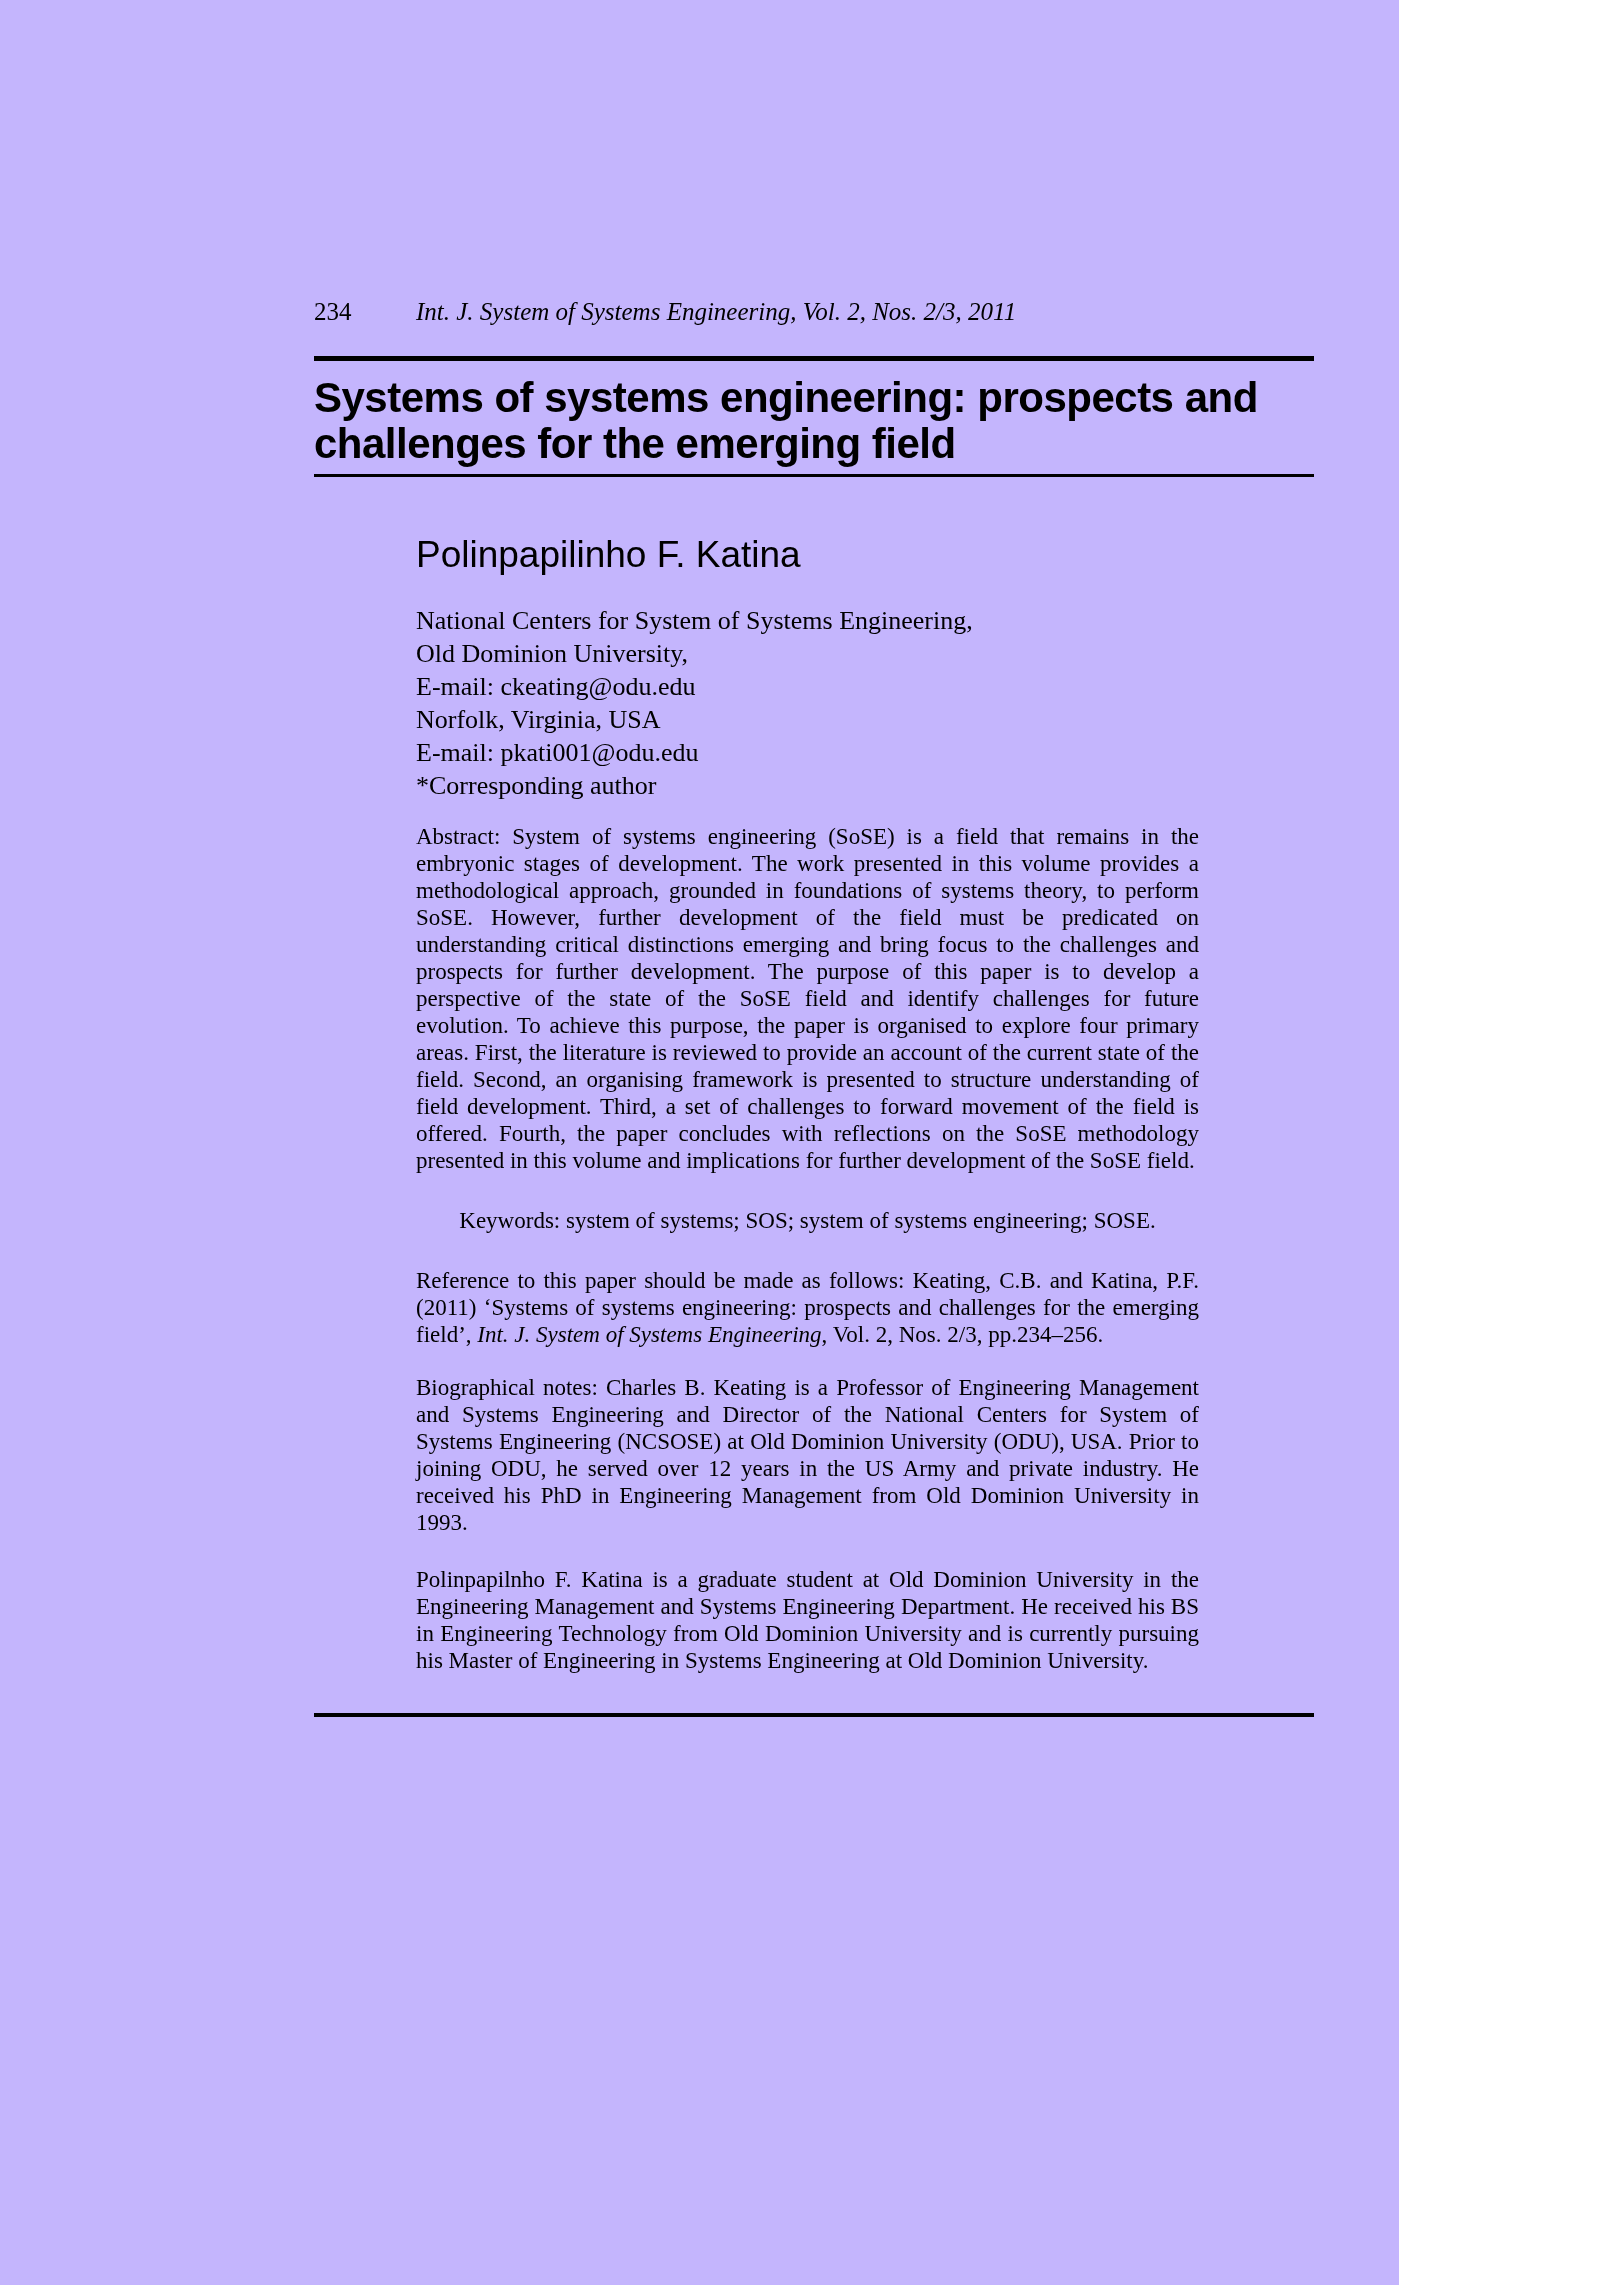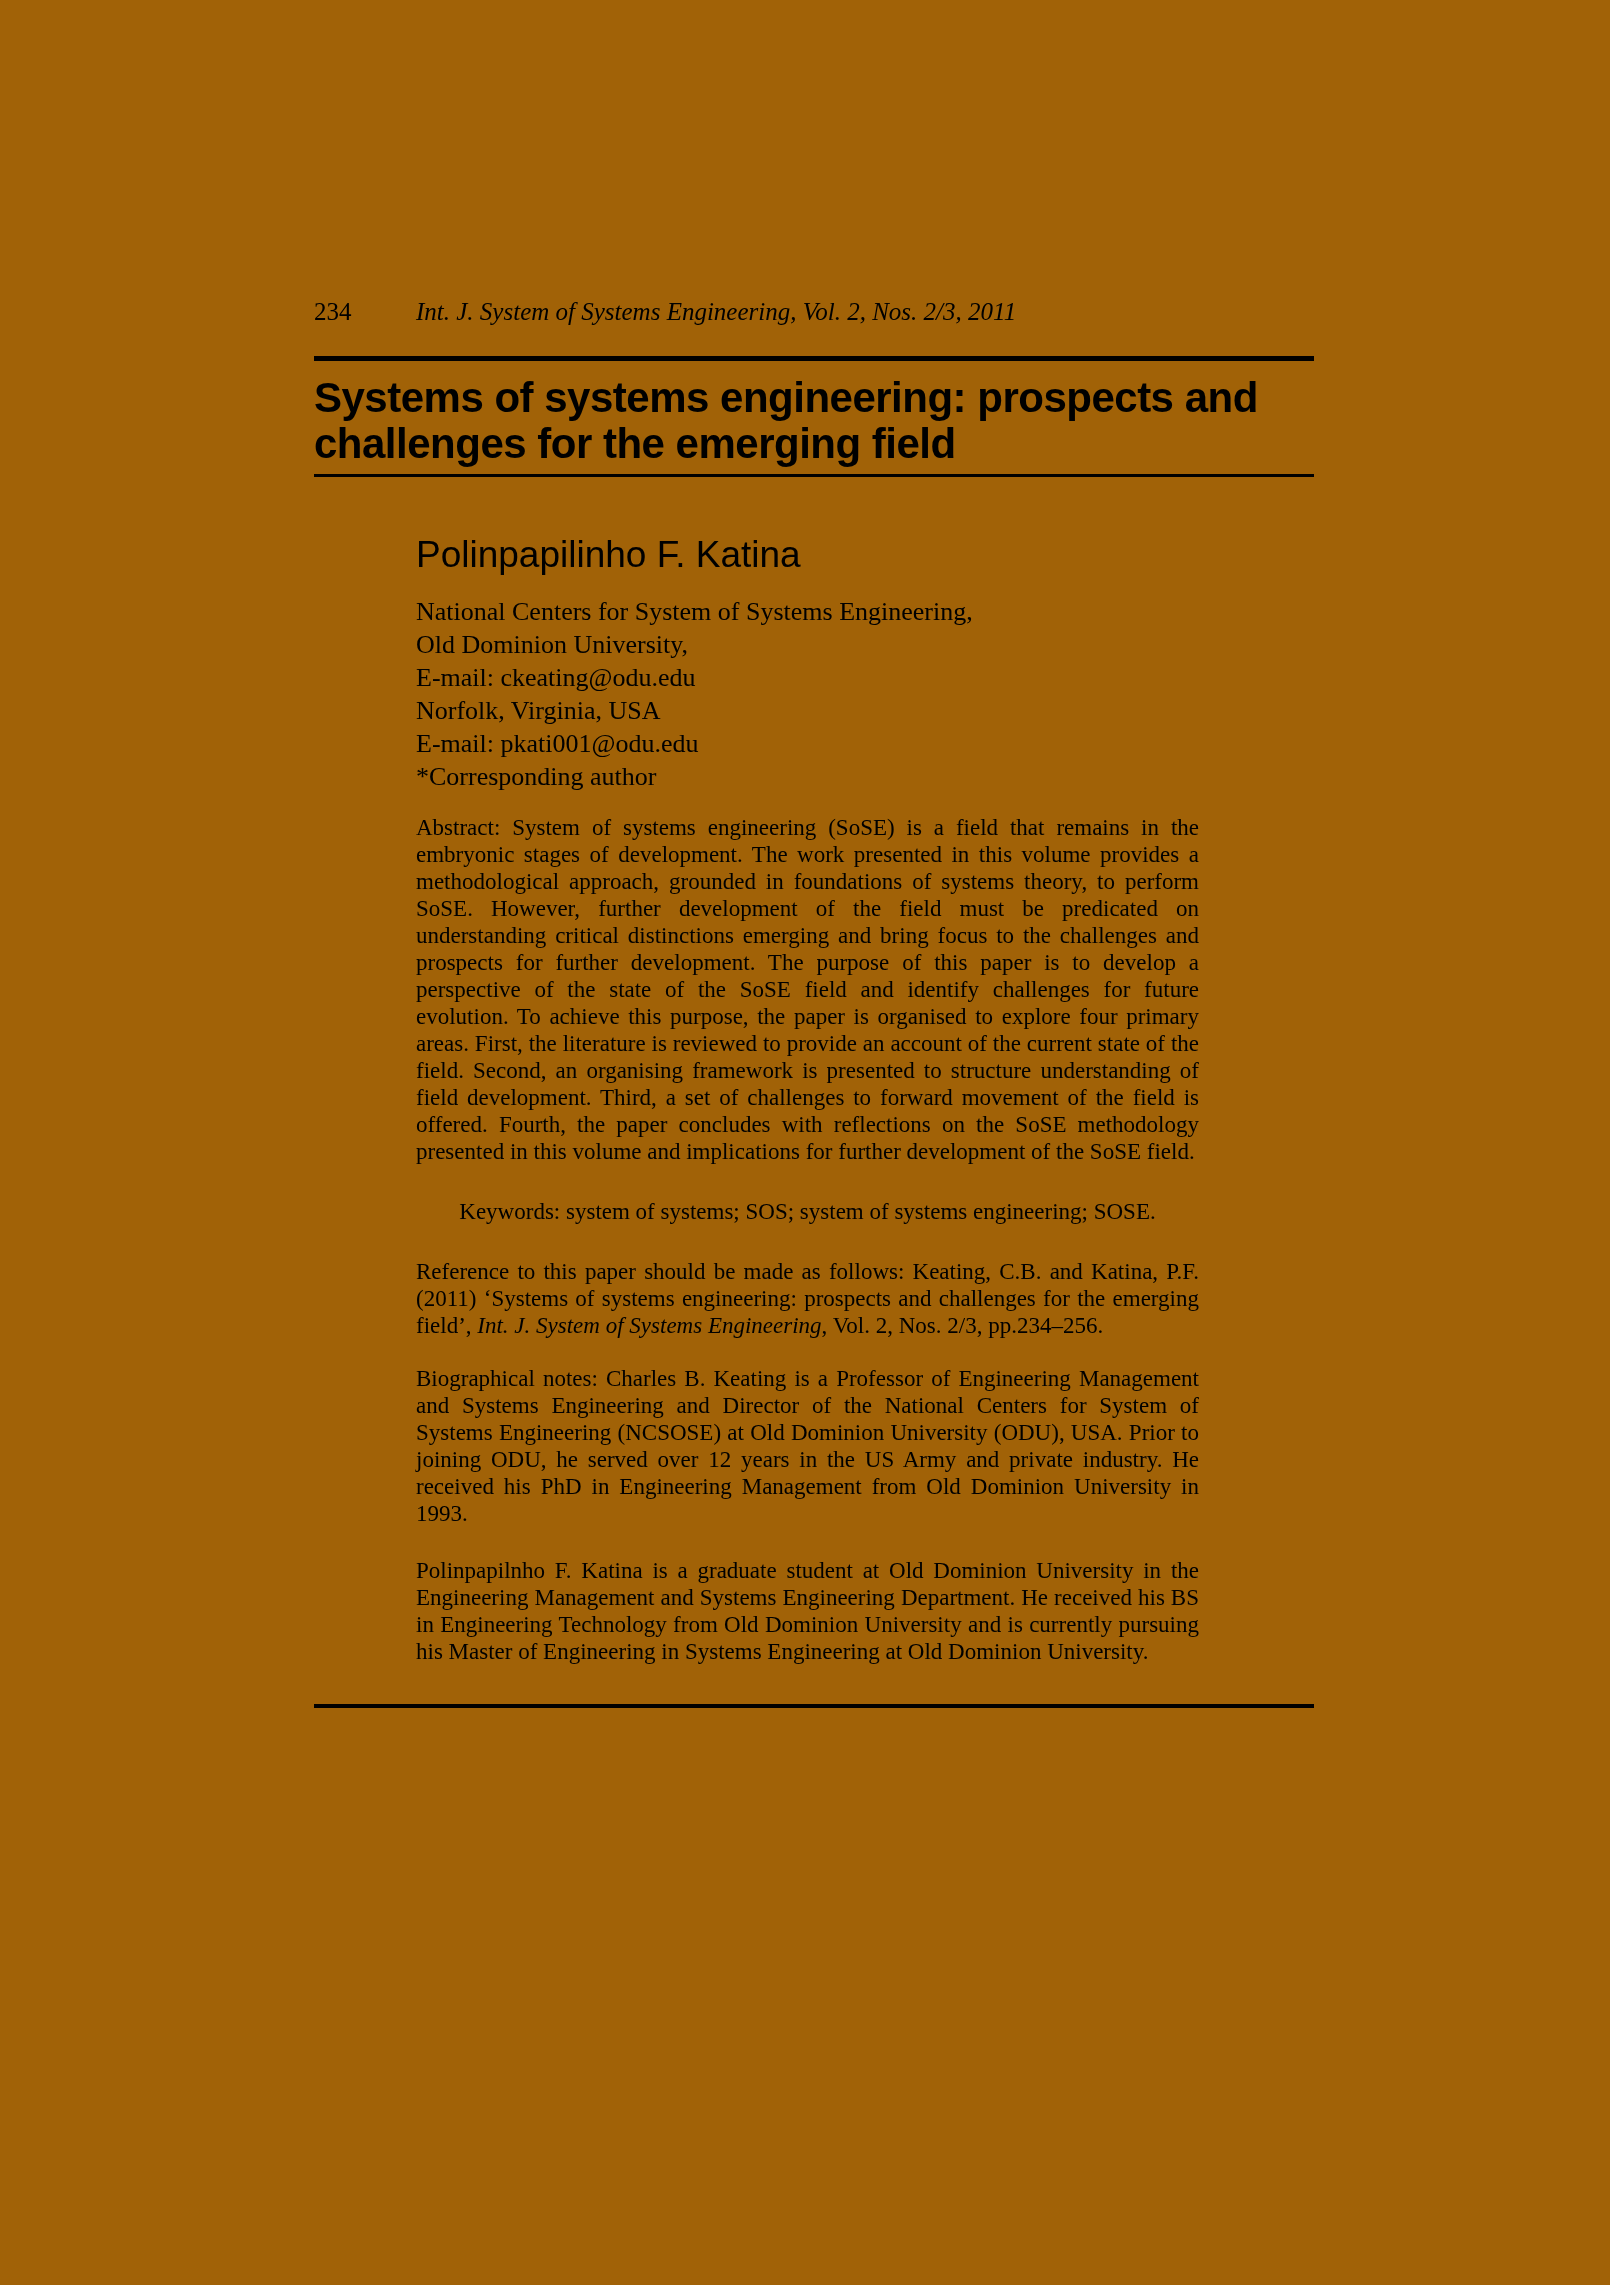--- a/index.html
+++ b/index.html
@@ -1,20 +1,20 @@
 <!DOCTYPE html>
 <html style="font-size:14.5px"><head>
 <meta charset="utf-8">
 <style>
   html, body { margin: 0; padding: 0; background: #ffffff; }
   .page {
     position: relative;
-    width: 1610px;
+    width: 1399px;
     height: 2285px;
-    background: #a16207;
+    background: #c4b5fd;
     color: #000000;
     font-family: "Liberation Serif", serif;
     overflow: hidden;
   }
   .content {
     position: absolute;
     left: 314px;
     top: 296px;
     width: 1000px;
   }
@@ -47,21 +47,21 @@
     margin-left: 102px;
     width: 783px;
   }
   .authors {
     margin-top: 54px;
     font-family: "Liberation Sans", sans-serif;
     font-size: 37px;
     line-height: 48px;
   }
   .affil {
-    margin-top: 16px;
+    margin-top: 25px;
     font-size: 26px;
     line-height: 33px;
   }
   .para {
     margin: 0;
     font-size: 23px;
     line-height: 27px;
     text-align: justify;
   }
   .para .lbl { font-weight: normal; }

